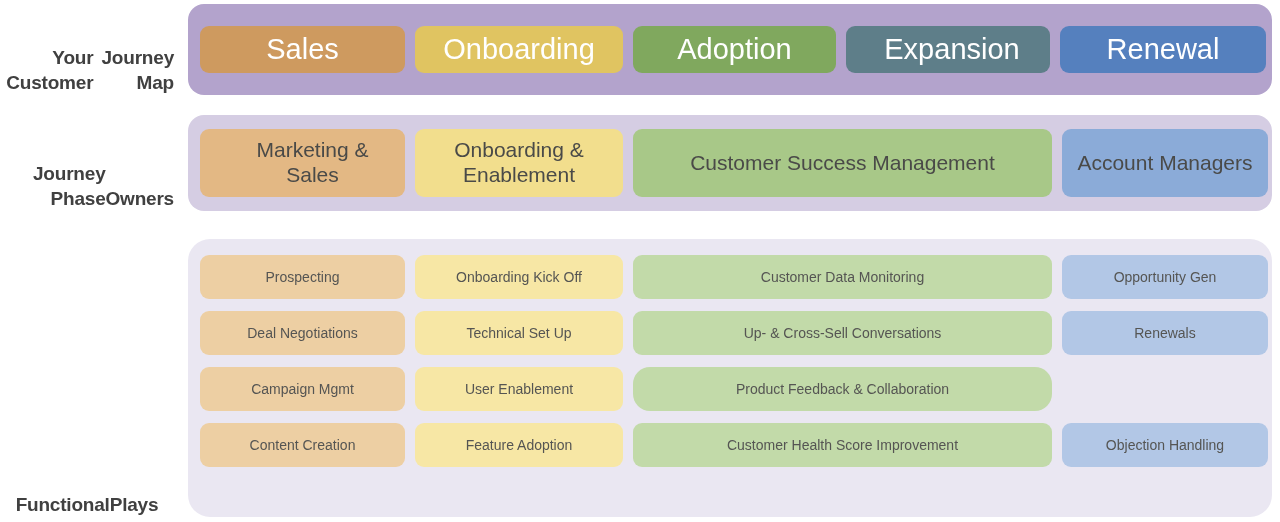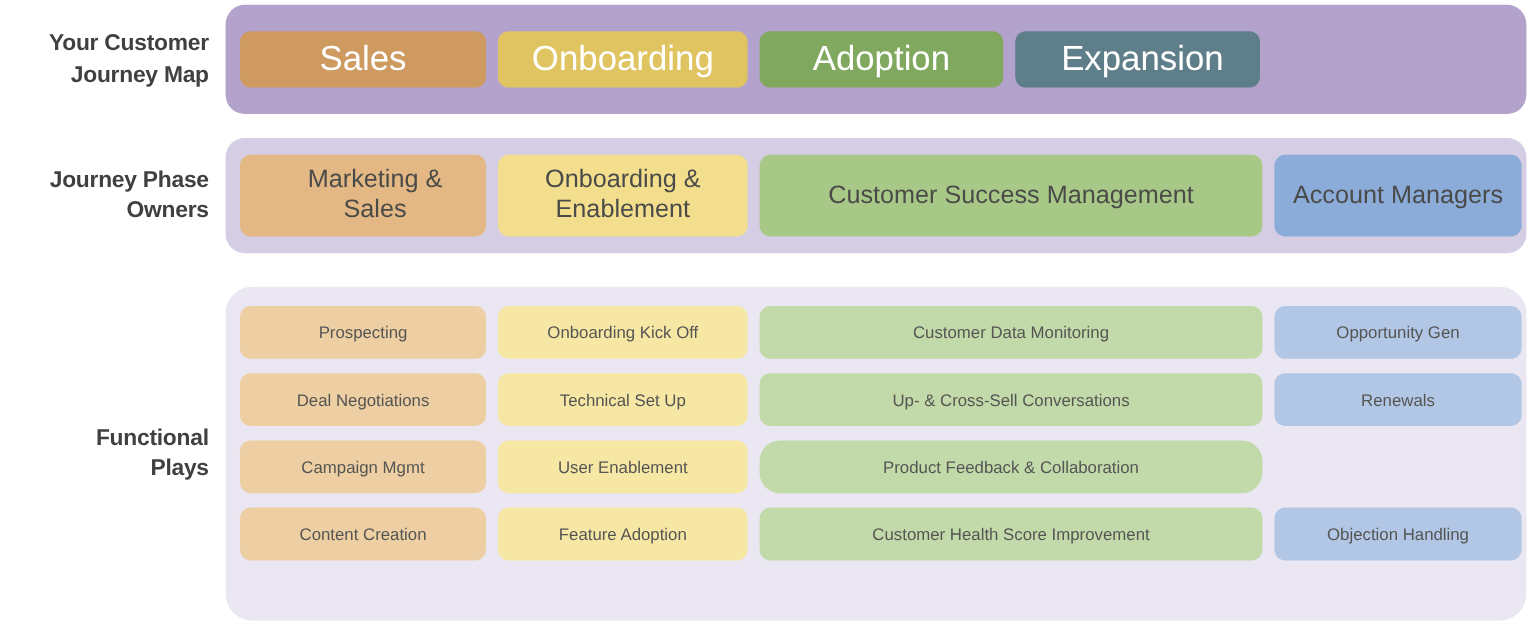--- a/index.html
+++ b/index.html
@@ -24,21 +24,21 @@
     position: absolute;
     left: 0;
     width: 180px;
     text-align: right;
     font-weight: bold;
     color: #404040;
     font-size: 19px;
     line-height: 1.32;
     letter-spacing: -0.2px;
     display: flex;
-    flex-direction: column;
+    flex-direction: row;
     justify-content: center;
     align-items: flex-end;
     padding-right: 6px;
     box-sizing: border-box;
   }
 
   
   .band {
     position: absolute;
     box-sizing: border-box;
@@ -130,20 +130,21 @@
   <div class="row-label" style="top:4px; height:91px;">
     <span>Your Customer</span>
     <span>Journey Map</span>
   </div>
 
   <div class="band band-1">
     <div class="cell c1" style="background: rgb(206, 154, 95);">Sales</div>
     <div class="cell c2" style="background: rgb(224, 196, 97);">Onboarding</div>
     <div class="cell c3" style="background: rgb(128, 168, 94);">Adoption</div>
     <div class="cell c4" style="background: rgb(94, 126, 137); padding-left: 16px;">Expansion</div>
+    <div class="cell c5" style="background: rgb(85, 128, 190);">Renewal</div>
   </div>
 
   <div class="row-label" style="top:115px; height:96px;">
     <span>Journey Phase</span>
     <span>Owners</span>
   </div>
 
   <div class="band band-2">
     <div class="cell c1" style="background: rgb(227, 184, 132); padding-left: 28px;">Marketing &amp; Sales</div>
     <div class="cell c2" style="background: rgb(242, 222, 141);">Onboarding &amp; Enablement</div>

